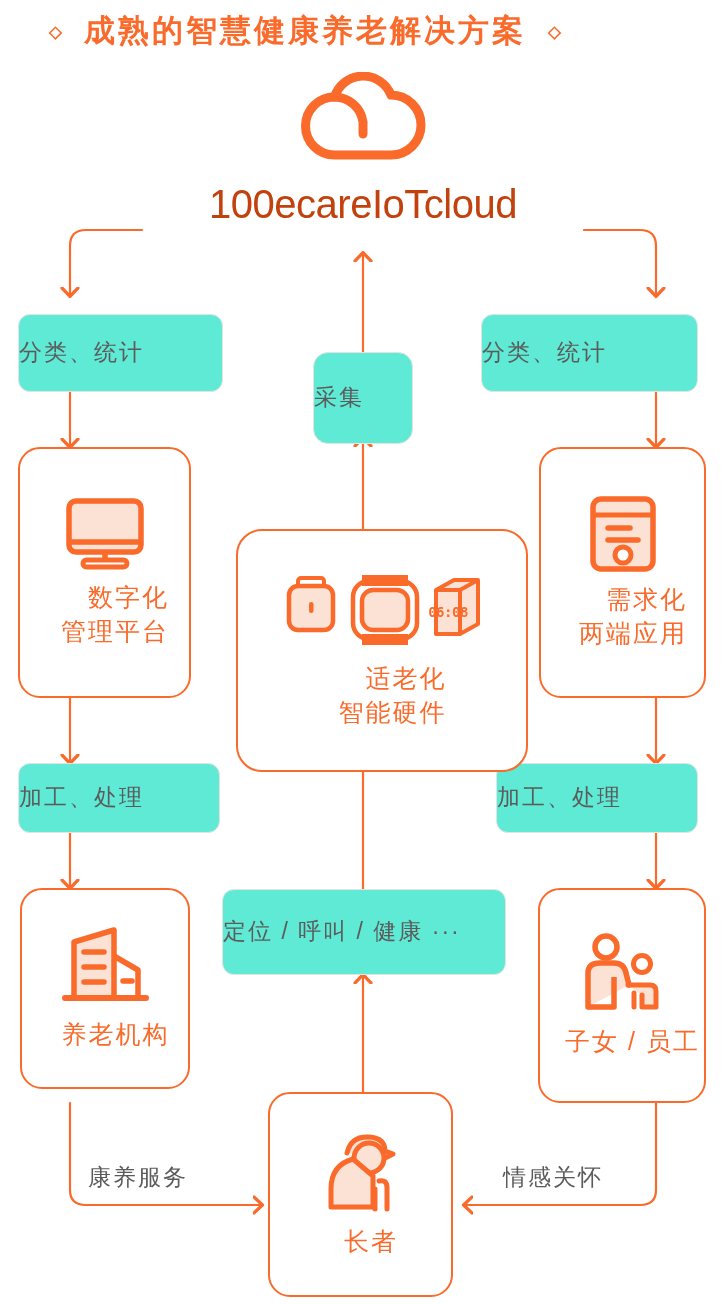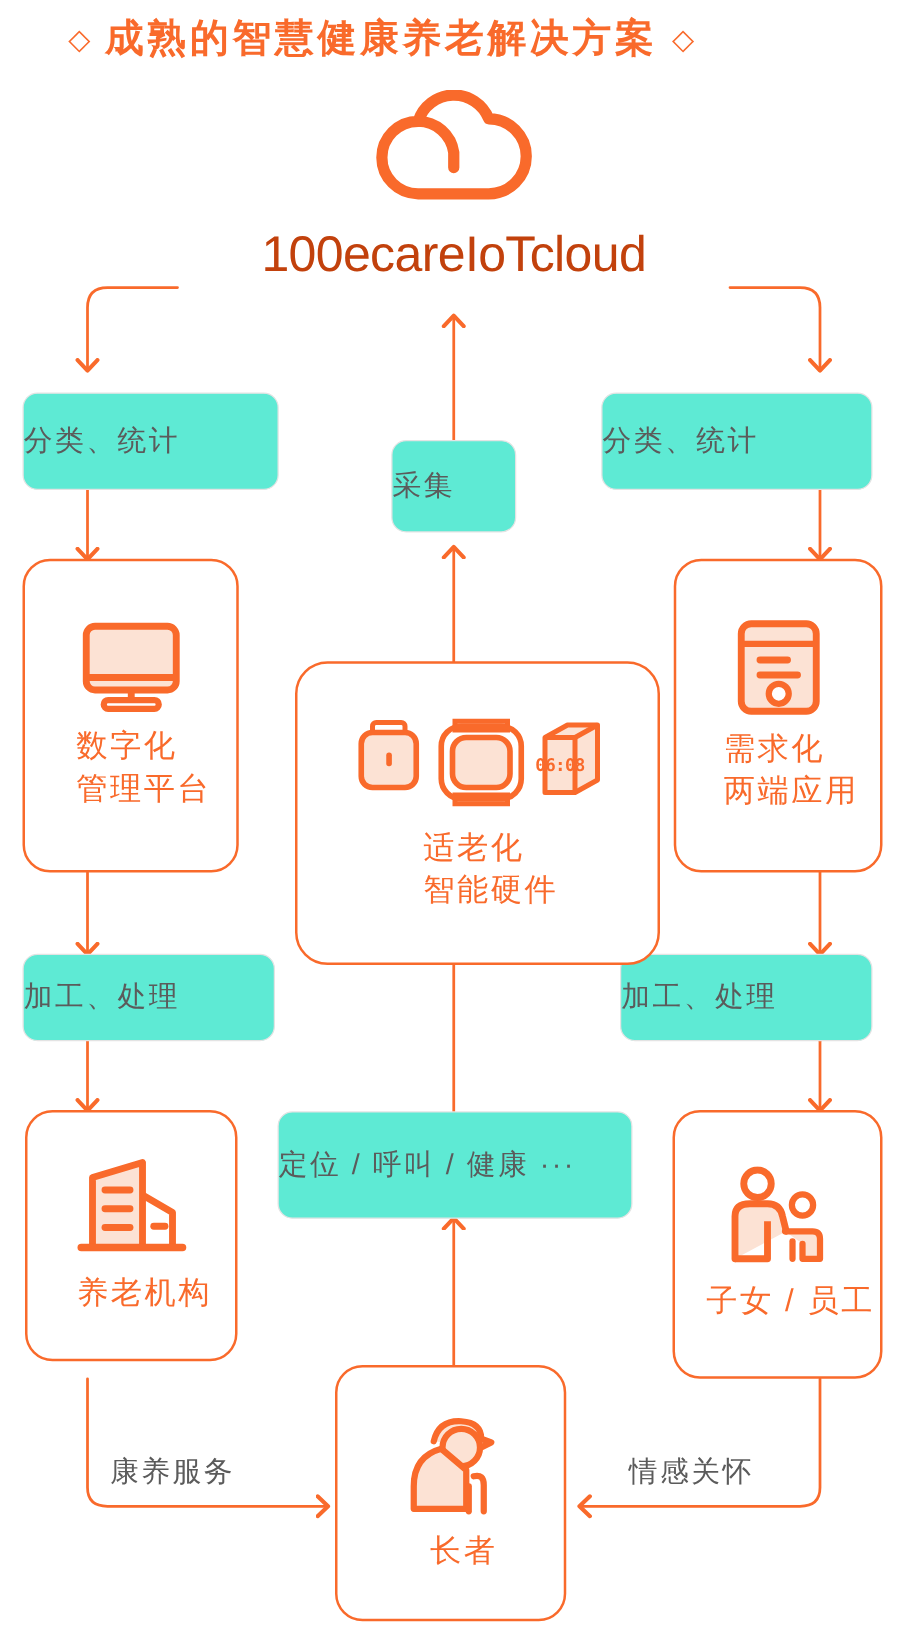--- a/index.html
+++ b/index.html
@@ -25,20 +25,21 @@
   .title{
     position:absolute;
     left:0; top:10px;
     width:610px;
     text-align:center;
     color:#F96A2B;
     font-size:31px;
     font-weight:bold;
     letter-spacing:3px;
     white-space:nowrap;
+    font-family:Liberation Mono, monospace;
   }
   .title .diamond{
     font-weight:normal;
     font-size:23px;
     letter-spacing:0;
     vertical-align:2px;
   }
 
   .cloud-wrap{
     position:absolute;
@@ -88,21 +89,21 @@
     justify-content:center;
   }
   .card .ico{
     display:flex;
     align-items:center;
     justify-content:center;
     margin-bottom:10px;
   }
   .card .cap{
     color:#F96A2B;
-    text-align:left;
+    text-align:right;
     font-size:25px;
     letter-spacing:2px;
     line-height:1.35;
     white-space:pre-line;
     margin-left:21px;
   }
 
   
   .edge-label{
     position:absolute;
@@ -167,21 +168,21 @@
       <path d="M36.5,25 A29,29 0 0 1 65,50 L65,62" fill="none" stroke="#F96A2B" stroke-width="9" stroke-linecap="round"></path>
     </svg>
   </div>
 
   <div class="brand">100ecareIoTcloud</div>
 
   <div class="pill" style="left:18px;top:314px;width:205px;height:78px;">
     <span>分类、统计</span>
   </div>
 
-  <div class="pill small" style="left:313px;top:352px;width:100px;height:74px;">
+  <div class="pill small" style="left:313px;top:352px;width:100px;height:92px;border-radius:15px;">
     <span>采集</span>
   </div>
 
   <div class="pill" style="left:481px;top:314px;width:217px;height:78px;">
     <span>分类、统计</span>
   </div>
 
   <div class="pill" style="left:18px;top:763px;width:202px;height:70px;">
     <span>加工、处理</span>
   </div>

